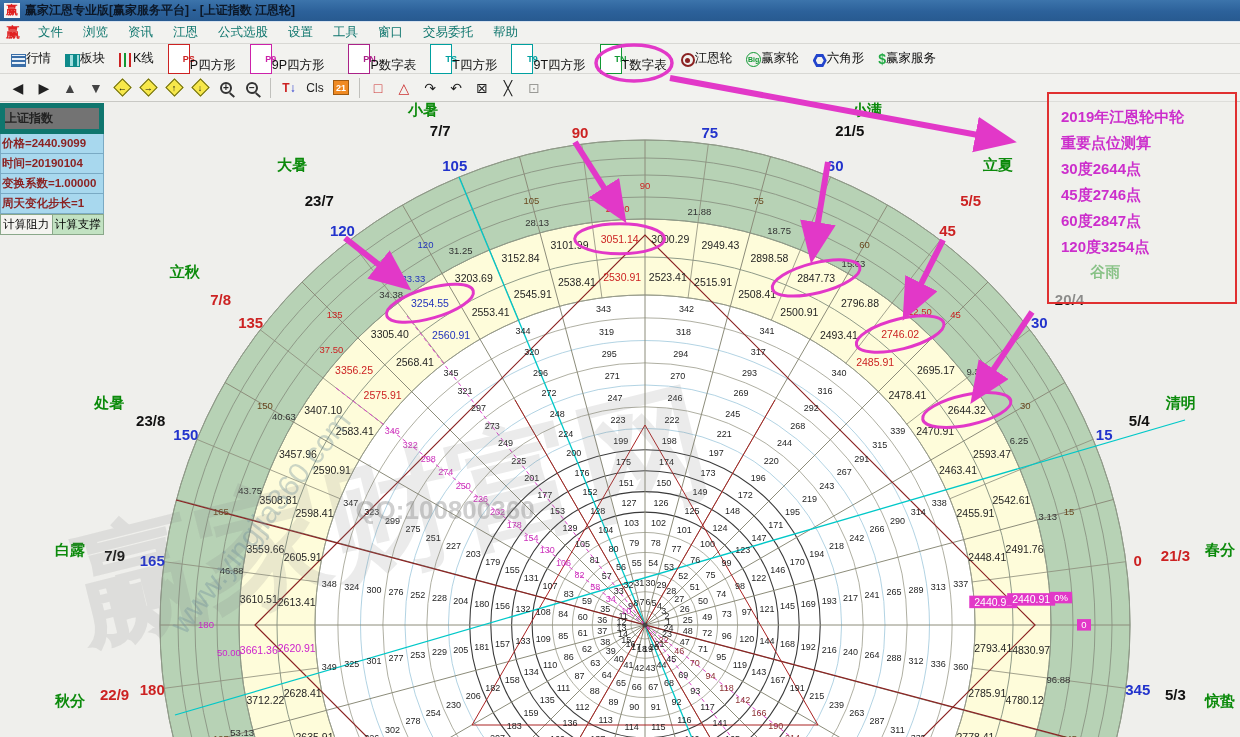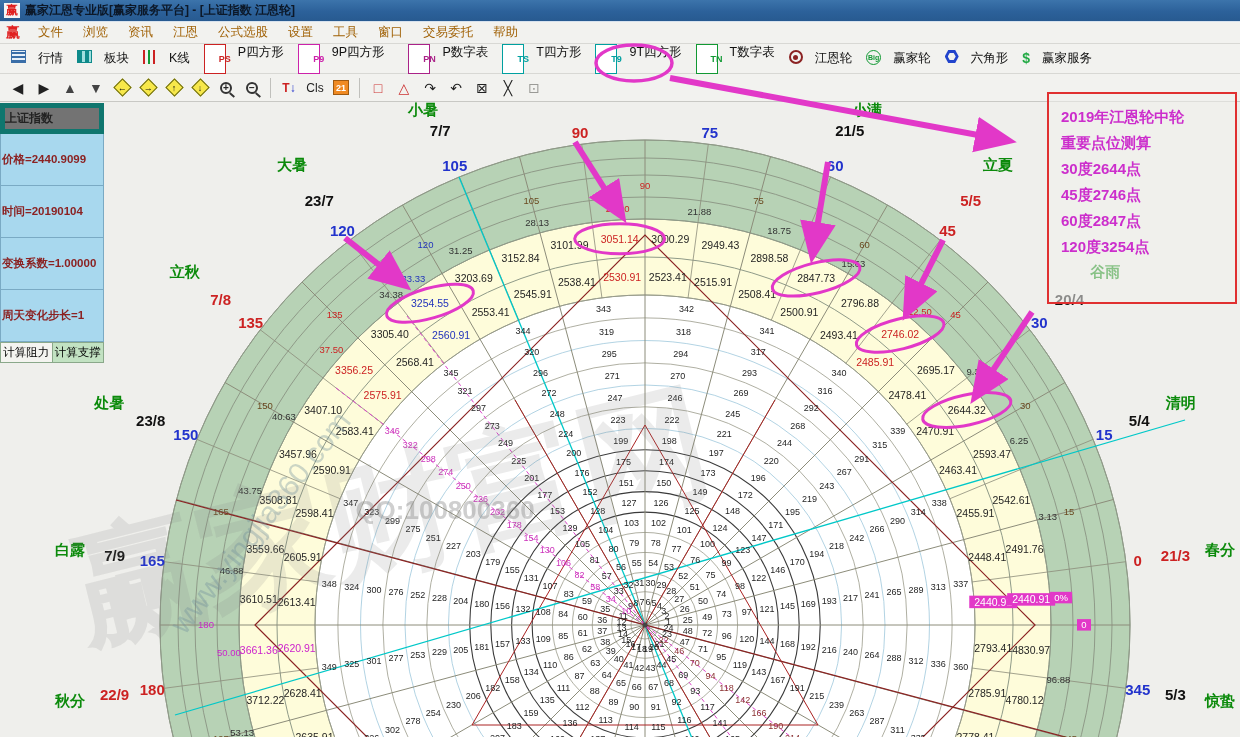--- a/index.html
+++ b/index.html
@@ -11,26 +11,26 @@
   .titlebar { height:22px; background:linear-gradient(180deg,#3c74ab 0%,#2c619a 55%,#275a90 100%);
     display:flex; align-items:center; padding-left:4px; border-bottom:1px solid #d7e2ee; }
   .titlebar .logo { color:#e02020; background:#f4f4f4; font-weight:bold; font-size:12px;
     padding:0 2px; margin-right:5px; line-height:15px; }
   .titlebar .title { font-size:12px; color:#0c1828; font-weight:bold; }
 
   
   .menubar { height:22px; background:#f2f2ef; display:flex; align-items:center;
     border-bottom:1px solid #d8d8d4; font-size:12.5px; }
   .menubar .logo { color:#e02020; font-weight:bold; font-size:14px; padding:0 8px 0 6px; }
-  .menu-item { padding:2px 10px; color:#a16207; cursor:default; }
+  .menu-item { padding:2px 10px; color:#0f766e; cursor:default; }
 
   
   .toolbar1 { height:30px; background:#f2f2ef; display:flex; align-items:center;
     border-bottom:1px solid #d8d8d4; font-size:12.5px; padding-left:4px; }
-  .tb-btn { display:flex; align-items:flex-start; gap:12px; padding:3px 7px; color:#111; }
+  .tb-btn { display:flex; align-items:flex-end; gap:0; padding:3px 7px; color:#111; }
   .tb-badge { display:inline-flex; align-items:center; justify-content:center;
     width:16px; height:30px; font-size:9px; font-weight:bold; border:1px solid; background:#fff;padding-left:20px; }
   .icon-grid { width:15px; height:13px; background:
       repeating-linear-gradient(0deg,#3a6ea8 0 2px,#e8f0f8 2px 4px); border:1px solid #3a6ea8; }
   .icon-blocks { width:15px; height:13px; background:
       repeating-linear-gradient(90deg,#0e8a8a 0 4px,#9fdede 4px 7px); border:1px solid #0e8a8a; }
   .icon-kline { width:14px; height:14px; background:
       repeating-linear-gradient(90deg,#cc2222 0 2px,transparent 2px 5px,#119933 5px 7px,transparent 7px 10px); }
   .icon-target { width:14px; height:14px; border:2px solid #8b2222; border-radius:50%;
       display:flex; align-items:center; justify-content:center; }
@@ -64,21 +64,21 @@
 
   
   .canvas { position:relative; width:1240px; height:635px; background:#efefec; overflow:hidden; }
   #wheel { position:absolute; left:0; top:0; }
 
   
   .panel { position:absolute; left:0; top:1px; width:104px; font-size:12px; z-index:5; }
   .panel-h { background:#737373; border:5px solid #0f766e; text-align:left;
     font-weight:bold; color:#222; padding:2px 0; }
   .panel-row { background:#a8d8ee; border:1px solid #7aaac4; border-top:none;
-    color:#8b2222; padding:18px 1px; white-space:nowrap; font-weight:bold; font-size:11.5px; }
+    color:#8b2222; padding:2px 1px; white-space:nowrap; font-weight:bold; font-size:11.5px; }
   .panel-btns { display:flex; }
   .panel-btn { flex:1; text-align:center; font-size:11.5px; padding:2px 0; border:1px solid #8aa88a; }
   .panel-btn.b1 { background:#f4f4f0; border-right:none; }
   .panel-btn.b2 { background:#c2e2c2; }
 
   
   .redbox { position:absolute; left:1047px; top:92px; width:190px; height:212px;
     border:2px solid #e03030; background:rgba(240,240,236,0.55); z-index:6; padding:10px 0 0 12px; }
   .redbox div { color:#cc2ecc; font-size:15px; font-weight:bold; line-height:26px; }
 

